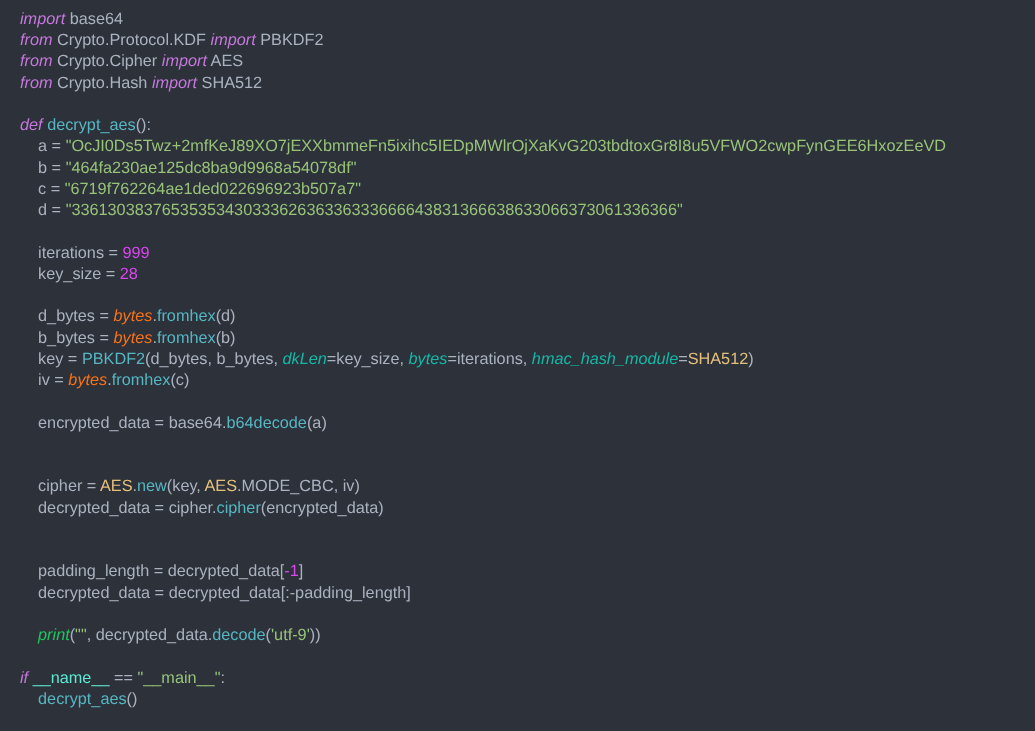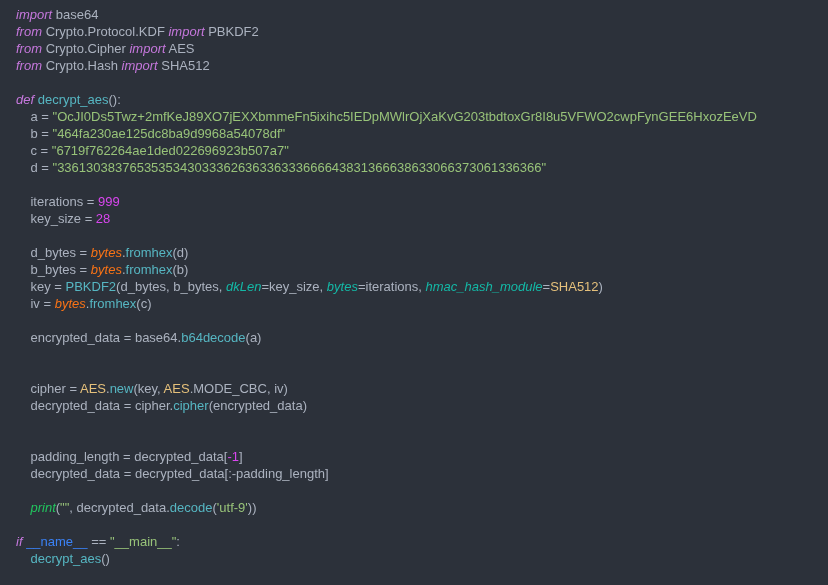--- a/index.html
+++ b/index.html
@@ -21,21 +21,21 @@
   }
   .kw      { color: #c678dd; font-style: italic; }  
   .mod     { color: #abb2bf; }                       
   .func    { color: #56b6c2; }                       
   .builtin { color: #22c55e; font-style: italic; }
   .bytescls{ color: #f97316; font-style: italic; }   
   .str     { color: #98c379; }                       
   .num     { color: #d946ef; }
   .param   { color: #14b8a6; font-style: italic; }   
   .cls     { color: #e5c07b; }
-  .var     { color: #3b82f6; }
+  .var     { color: #5eead4; }
 </style>
 </head>
 <body>
 
 <pre><span class="kw">import</span> <span class="mod">base64</span>
 <span class="kw">from</span> <span class="mod">Crypto.Protocol.KDF</span> <span class="kw">import</span> <span class="mod">PBKDF2</span>
 <span class="kw">from</span> <span class="mod">Crypto.Cipher</span> <span class="kw">import</span> <span class="mod">AES</span>
 <span class="kw">from</span> <span class="mod">Crypto.Hash</span> <span class="kw">import</span> <span class="mod">SHA512</span>
 
 <span class="kw">def</span> <span class="func">decrypt_aes</span>():

